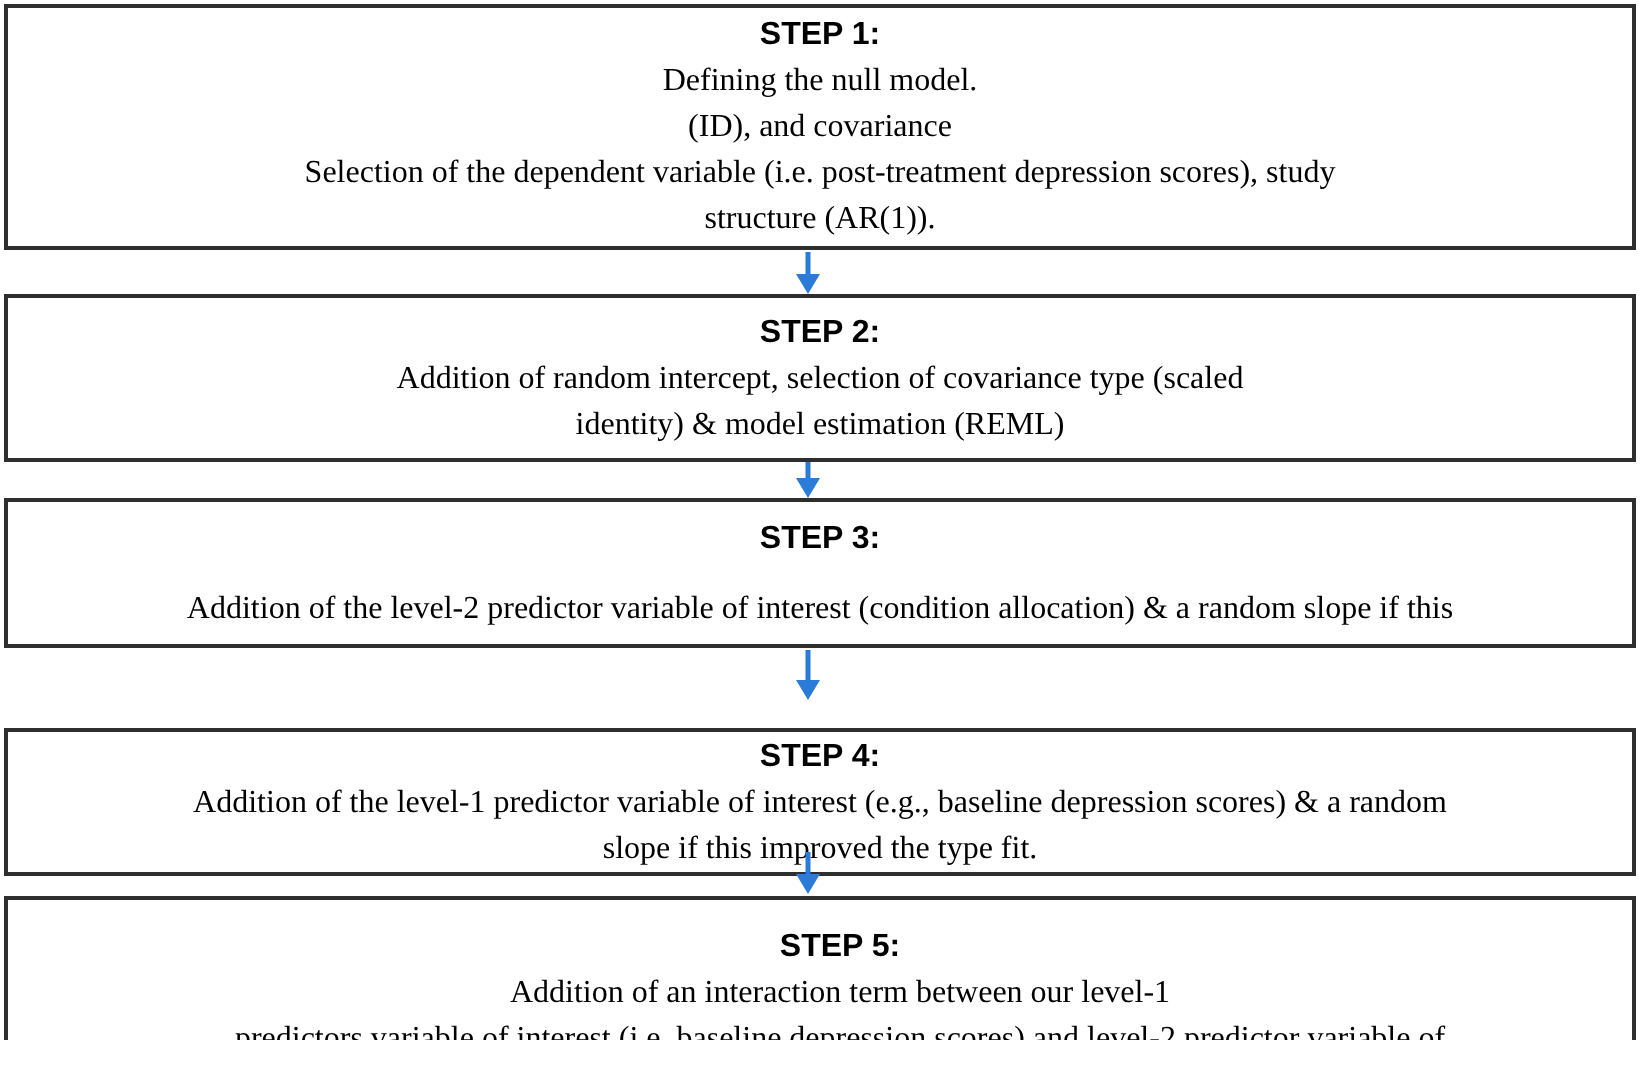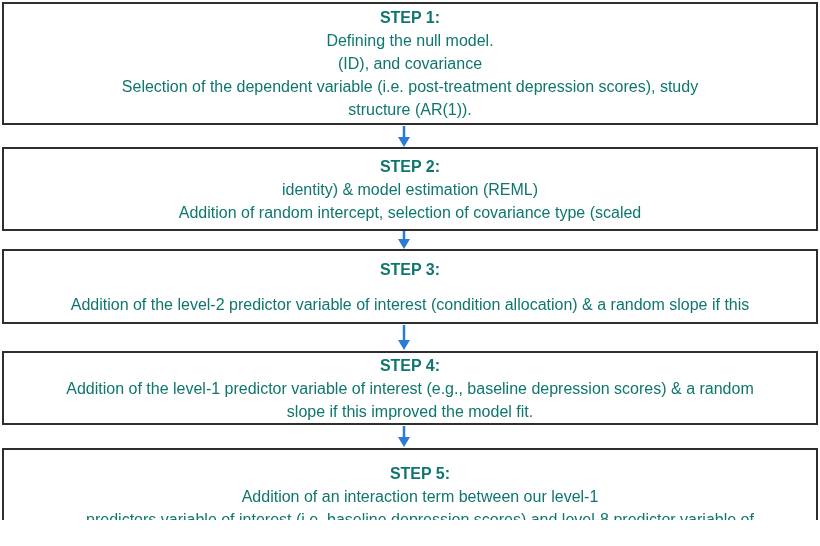--- a/index.html
+++ b/index.html
@@ -7,21 +7,21 @@
     padding: 0;
     background: #ffffff;
   }
   #canvas {
     position: relative;
     width: 820px;
     height: 520px;
     background: #ffffff;
     overflow: hidden;
     font-family: "Liberation Sans", sans-serif;
-    color: #0f766e;
+    color: #000000;
   }
   .box {
     position: absolute;
     left: 2px;
     width: 816px;
     box-sizing: border-box;
     border: 2px solid #2e2e2e;
     background: #ffffff;
     display: flex;
     flex-direction: column;
@@ -32,29 +32,30 @@
   .step-title {
     font-size: 16px;
     font-weight: 700;
     line-height: 23px;
     white-space: nowrap;
   }
   .line {
     font-size: 16px;
     line-height: 23px;
     white-space: nowrap;
+    font-family: Liberation Serif, serif;
   }
   .arrow {
     position: absolute;
     left: 397px;
   }
   #box-1 { top: 2px;   height: 123px; }
   #box-2 { top: 147px; height: 84px; text-align: center; }
   #box-3 { top: 249px; height: 75px; gap: 12px; }
-  #box-4 { top: 351px; height: 74px; }
+  #box-4 { top: 364px; height: 74px; }
   #box-5 { top: 448px; height: 97px; padding-left: 20px; }
   #arrow-1 { top: 126px; }
   #arrow-2 { top: 231px; }
   #arrow-3 { top: 325px; }
   #arrow-4 { top: 426px; }
 </style>
 </head>
 <body>
 
 <div id="canvas">
@@ -67,49 +68,49 @@
     <div class="line">structure (AR(1)).</div>
   </div>
 
   <svg class="arrow" id="arrow-1" width="14" height="21" viewBox="0 0 14 21">
     <line x1="7" y1="0" x2="7" y2="12" stroke-width="2.5" stroke="#2b7bd9"></line>
     <polygon points="1,11 13,11 7,21" fill="#2b7bd9"></polygon>
   </svg>
 
   <div class="box" id="box-2">
     <div class="step-title">STEP 2:</div>
+    <div class="line">Addition of random intercept, selection of covariance type (scaled</div>
     <div class="line">identity) &amp; model estimation (REML)</div>
-    <div class="line">Addition of random intercept, selection of covariance type (scaled</div>
   </div>
 
   <svg class="arrow" id="arrow-2" width="14" height="18" viewBox="0 0 14 18">
     <line x1="7" y1="0" x2="7" y2="9" stroke-width="2.5" stroke="#2b7bd9"></line>
     <polygon points="1,8 13,8 7,18" fill="#2b7bd9"></polygon>
   </svg>
 
   <div class="box" id="box-3">
     <div class="step-title">STEP 3:</div>
     <div class="line">Addition of the level-2 predictor variable of interest (condition allocation) &amp; a random slope if this</div>
   </div>
 
   <svg class="arrow" id="arrow-3" width="14" height="25" viewBox="0 0 14 25">
     <line x1="7" y1="0" x2="7" y2="16" stroke-width="2.5" stroke="#2b7bd9"></line>
     <polygon points="1,15 13,15 7,25" fill="#2b7bd9"></polygon>
   </svg>
 
   <div class="box" id="box-4">
     <div class="step-title">STEP 4:</div>
     <div class="line">Addition of the level-1 predictor variable of interest (e.g., baseline depression scores) &amp; a random</div>
-    <div class="line">slope if this improved the model fit.</div>
+    <div class="line">slope if this improved the type fit.</div>
   </div>
 
   <svg class="arrow" id="arrow-4" width="14" height="21" viewBox="0 0 14 21">
     <line x1="7" y1="0" x2="7" y2="12" stroke-width="2.5" stroke="#2b7bd9"></line>
     <polygon points="1,11 13,11 7,21" fill="#2b7bd9"></polygon>
   </svg>
 
   <div class="box" id="box-5">
     <div class="step-title">STEP 5:</div>
     <div class="line">Addition of an interaction term between our level-1</div>
-    <div class="line">predictors variable of interest (i.e. baseline depression scores) and level-8 predictor variable of</div>
+    <div class="line">predictors variable of interest (i.e. baseline depression scores) and level-2 predictor variable of</div>
   </div>
 
 </div>
 
 </body></html>

